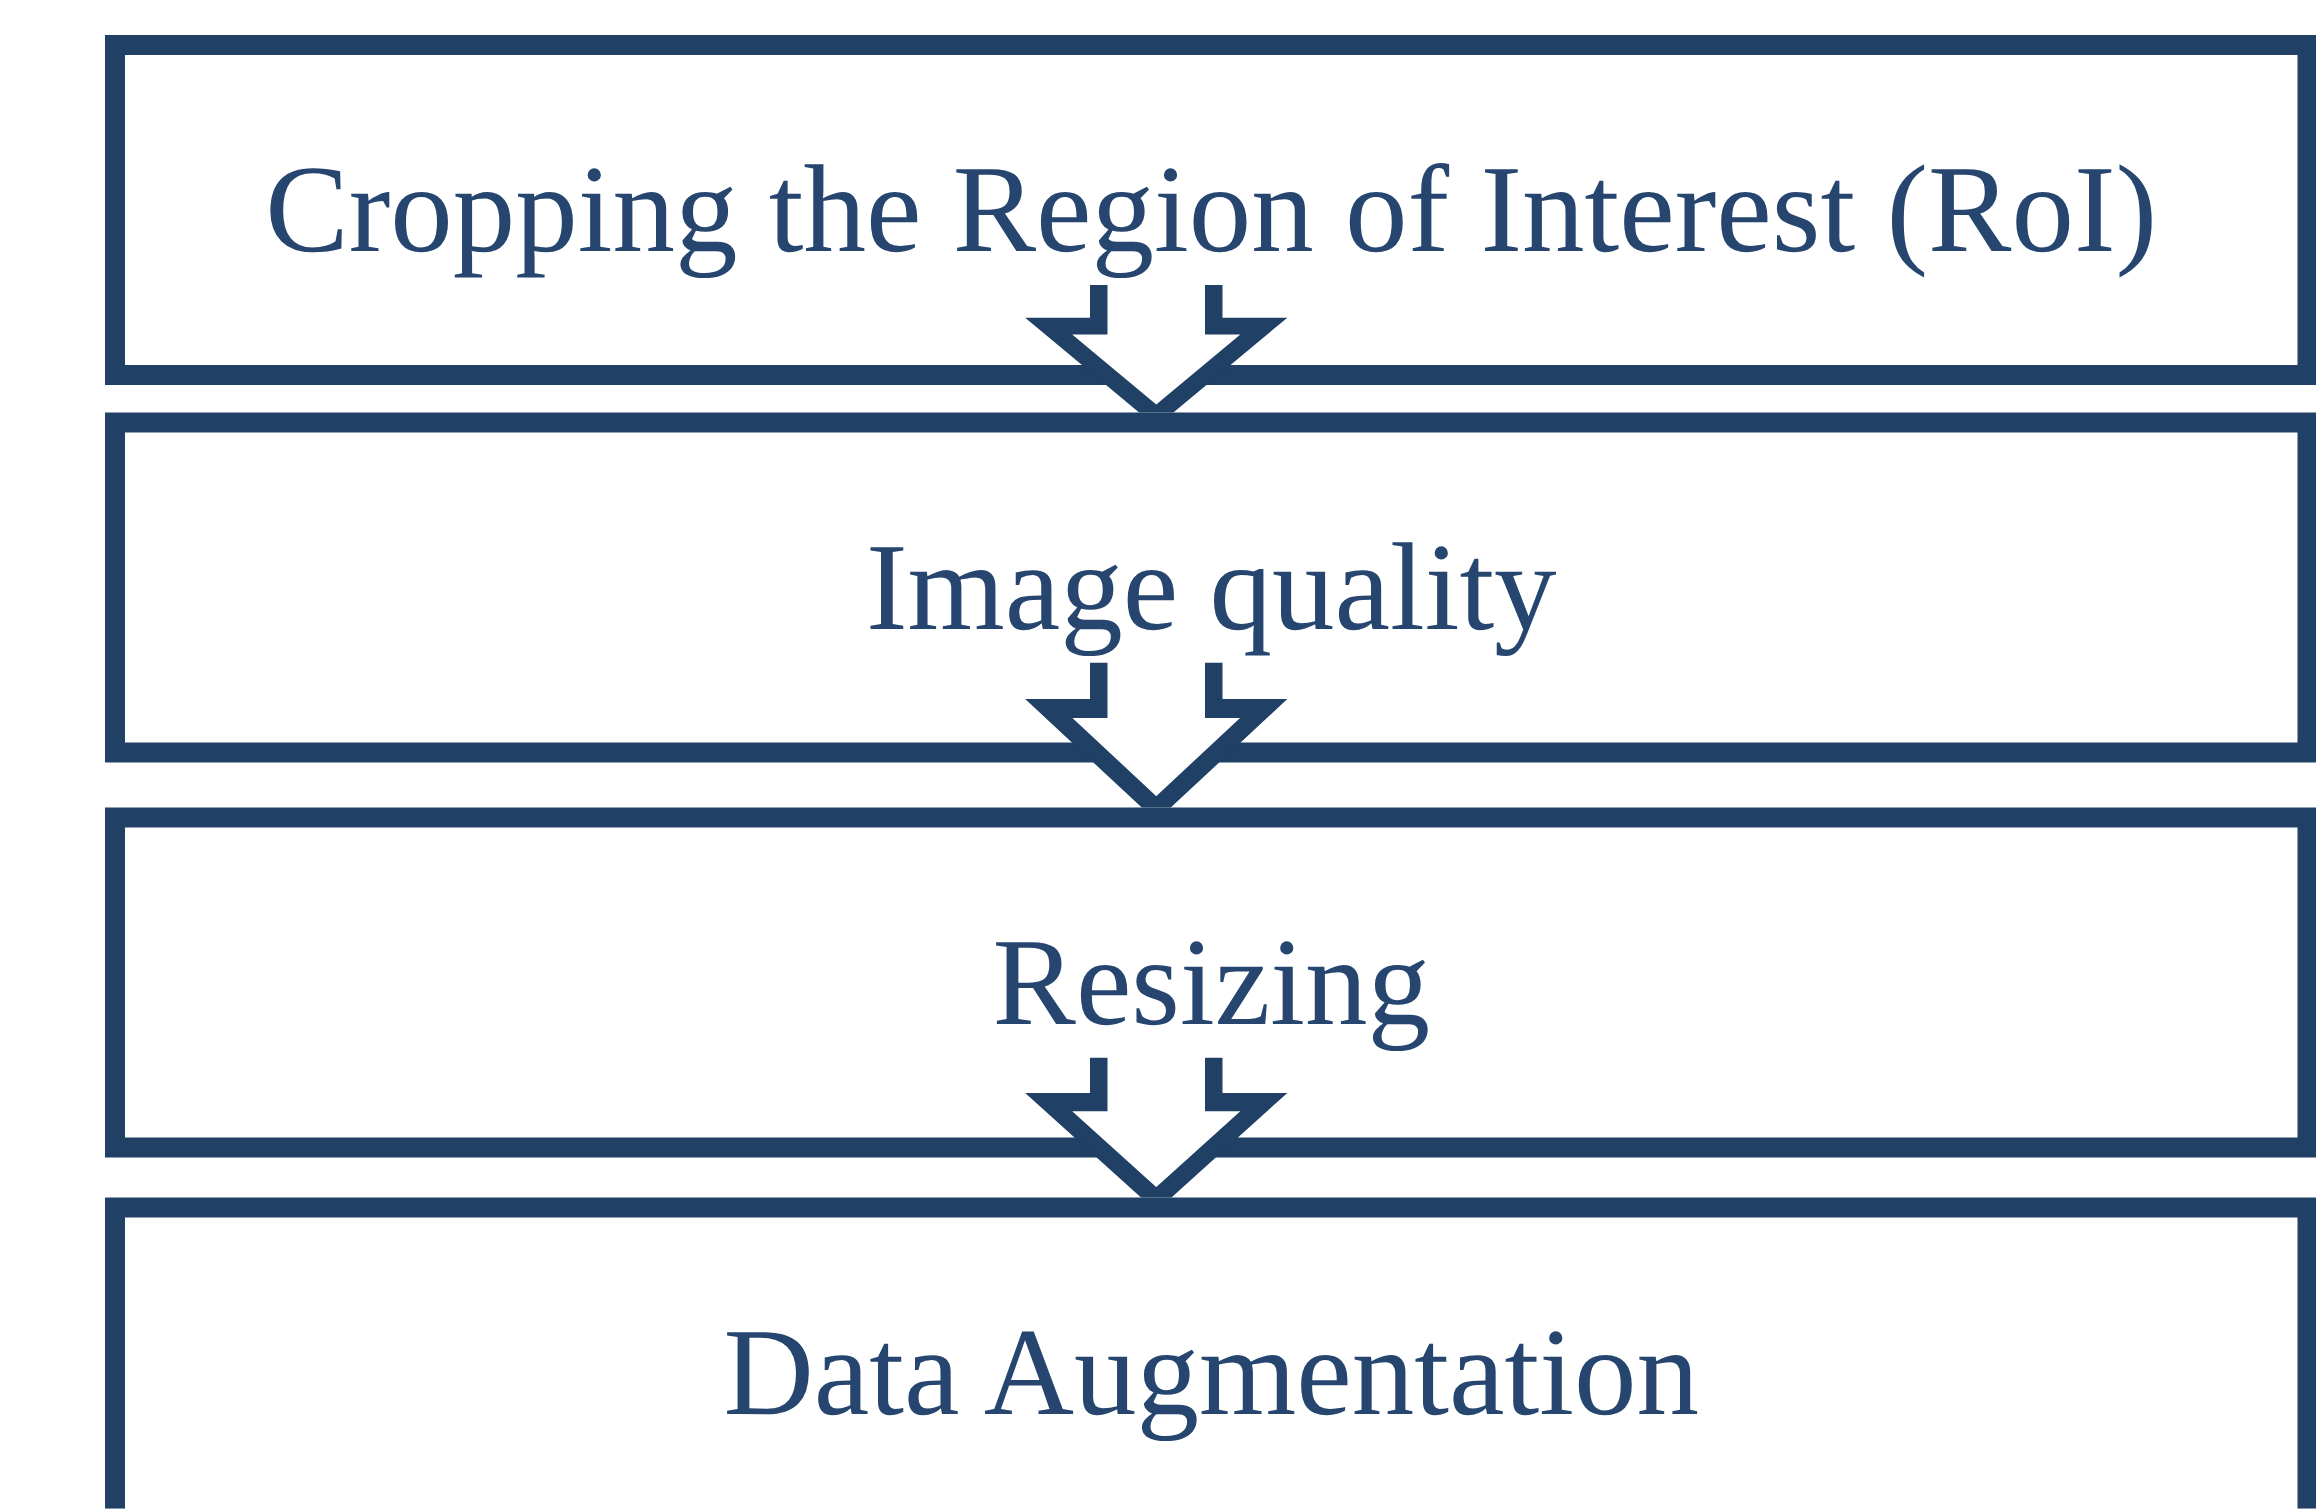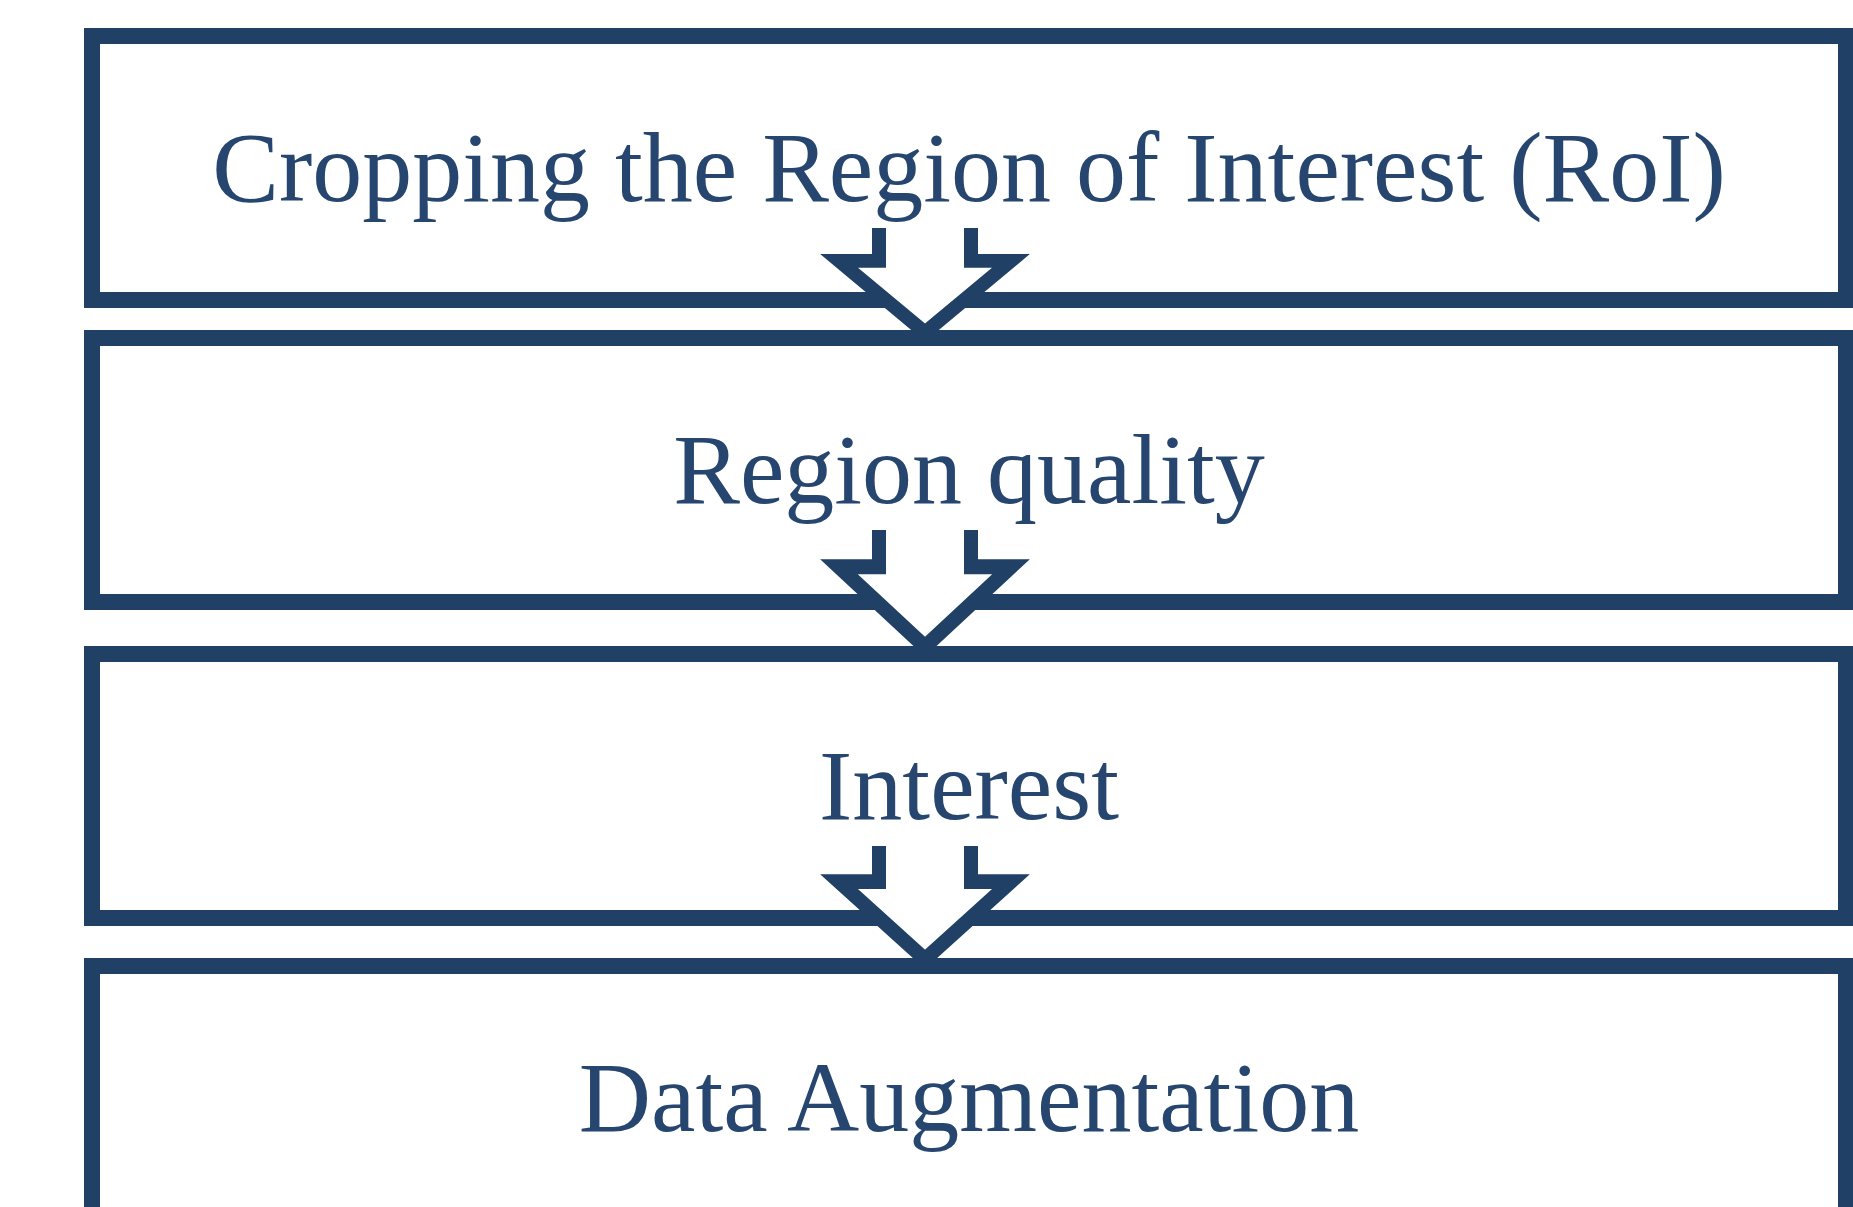--- a/index.html
+++ b/index.html
@@ -58,29 +58,29 @@
 
   <div class="flow-box" id="box-1">
     <span class="label">Cropping the Region of Interest (RoI)</span>
   </div>
 
   <svg class="flow-arrow" id="arrow-1" viewBox="0 0 220 122" preserveAspectRatio="none" aria-hidden="true">
     <path d="M64,0 L64,34 L24,34 L110,108 L196,34 L156,34 L156,0" fill="#FFFFFF" stroke="currentColor" stroke-width="14" stroke-linejoin="miter" stroke-linecap="butt"></path>
   </svg>
 
   <div class="flow-box" id="box-2">
-    <span class="label">Region quality</span>
+    <span class="label">Image quality</span>
   </div>
 
   <svg class="flow-arrow" id="arrow-2" viewBox="0 0 220 122" preserveAspectRatio="none" aria-hidden="true">
     <path d="M64,0 L64,34 L24,34 L110,108 L196,34 L156,34 L156,0" fill="#FFFFFF" stroke="currentColor" stroke-width="14" stroke-linejoin="miter" stroke-linecap="butt"></path>
   </svg>
 
   <div class="flow-box" id="box-3">
-    <span class="label">Interest</span>
+    <span class="label">Resizing</span>
   </div>
 
   <svg class="flow-arrow" id="arrow-3" viewBox="0 0 220 122" preserveAspectRatio="none" aria-hidden="true">
     <path d="M64,0 L64,34 L24,34 L110,108 L196,34 L156,34 L156,0" fill="#FFFFFF" stroke="currentColor" stroke-width="14" stroke-linejoin="miter" stroke-linecap="butt"></path>
   </svg>
 
   <div class="flow-box" id="box-4">
     <span class="label">Data Augmentation</span>
   </div>
 

